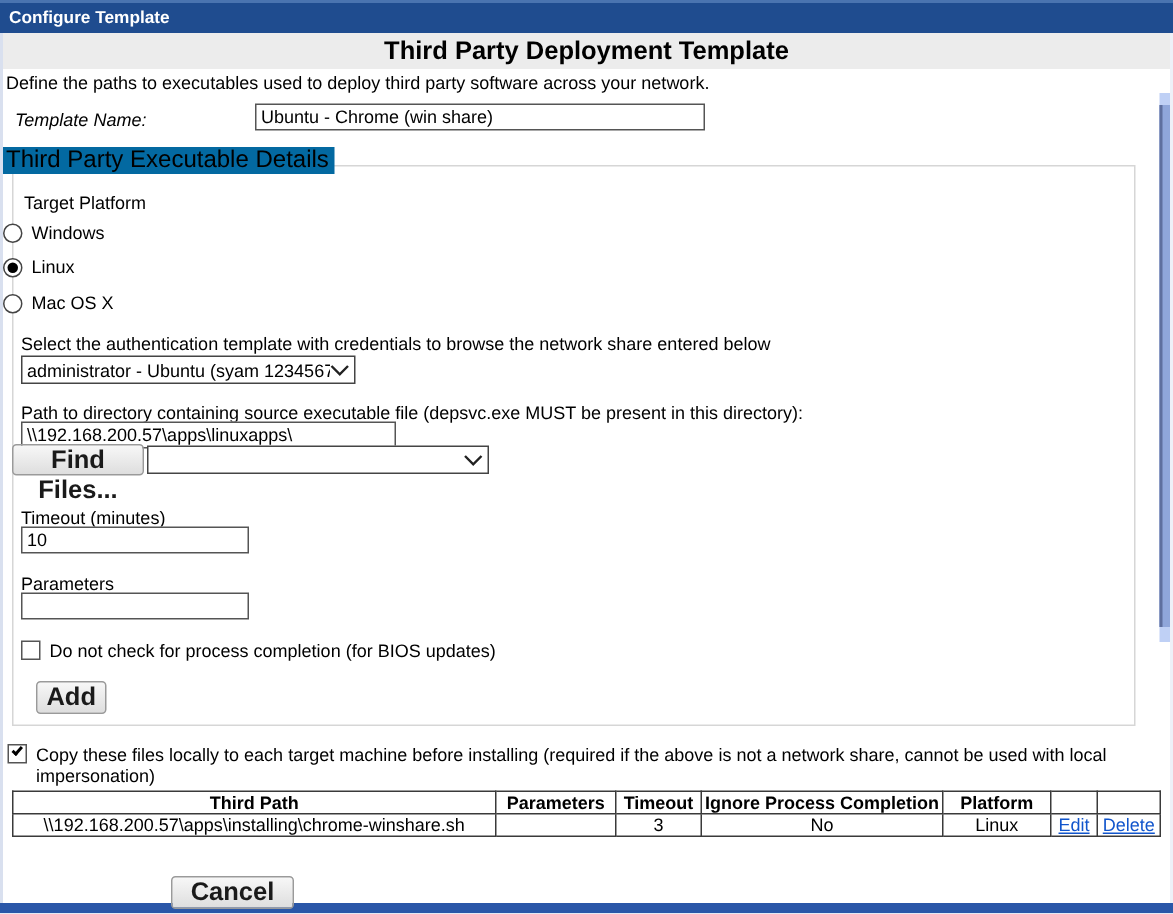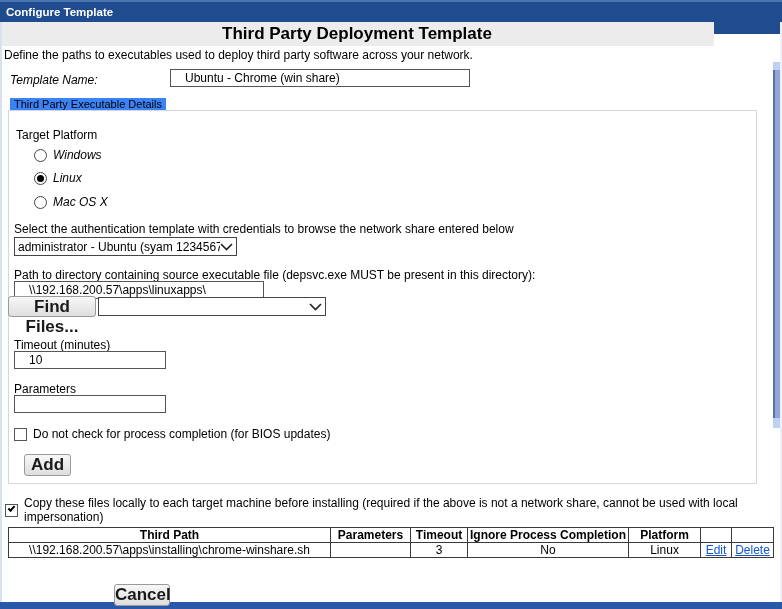--- a/index.html
+++ b/index.html
@@ -6,47 +6,47 @@
   html,body { width: 782px; height: 609px; }
   body { font-family: "Liberation Sans", sans-serif; font-size: 12px; color: #000; background:#fff; }
   .window { position: relative; width: 782px; height: 609px; background: #fff; overflow: hidden; }
 
   
   .titlebar { position: absolute; left:0; top:0; width:782px; height:34px;
     background:#1f4c8f; border-top:2px solid #4a74b0; color:#fff; font-weight:bold;
     font-size:11.5px; line-height:20px; padding-left:6px; }
 
   
-  .heading-row { position:absolute; left:0; top:22px; width:714px; height:24px;
+  .heading-row { position:absolute; left:0; top:22px; width:782px; height:24px;
     background:#ececec; text-align:center; }
   .heading-row h1 { font-size:17px; font-weight:bold; color:#000; line-height:24px; }
 
   .desc { position:absolute; left:4px; top:48px; font-size:12px; }
 
   
   .edge-left { position:absolute; left:0; top:22px; width:2px; height:580px; background:#d9e0ef; }
   .edge-right { position:absolute; right:0; top:22px; width:2px; height:580px; background:#eef1f8; }
   .bottom-bar { position:absolute; left:0; top:602px; width:782px; height:7px; background:#2a57a8; }
 
   label, .lbl { font-size:12px; color:#000; }
 
   input[type=text] { border:1px solid #555; background:#fff; font-family:"Liberation Sans",sans-serif;
-    font-size:12px; padding:1px 14px; height:18px; }
+    font-size:12px; padding:1px 3px; height:18px; }
 
   .tpl-name-label { position:absolute; left:10px; top:73px;font-style:italic; }
   .tpl-name-input { position:absolute; left:170px; top:69px; width:300px; }
 
   
   .grp { position:absolute; left:8px; top:110px; width:749px; height:374px;
     border:1px solid #d6d6d6; }
-  .grp-legend { position:absolute; left:10px; top:98px; background:#3b82f6; padding:0 4px; font-size:11px; }
+  .grp-legend { position:absolute; left:0; top:98px; background:#0369a1; padding:0 4px; font-size:16px; }
 
   .tp-label { position:absolute; left:16px; top:128px; }
 
-  .radio-row { position:absolute; left:34px; display:flex; align-items:center;font-style:italic; }
+  .radio-row { position:absolute; left:2px; display:flex; align-items:center; }
   .radio { width:13px; height:13px; border:1px solid #444; border-radius:50%; background:#fff;
     margin-right:6px; position:relative; flex:none; }
   .radio .dot { display:none; position:absolute; left:2px; top:2px; width:7px; height:7px;
     border-radius:50%; background:#000; }
   .radio.checked .dot { display:block; }
 
   .auth-label { position:absolute; left:14px; top:222px;text-align:center; }
   .selectbox { position:absolute; border:1px solid #444; background:#fff; height:19px;
     font-size:12px; display:flex; align-items:center; padding:0 3px; }
   .selectbox .sel-text { flex:1; white-space:nowrap; overflow:hidden; }
@@ -64,37 +64,37 @@
 
   .timeout-label { position:absolute; left:14px; top:338px; }
   .timeout-input { position:absolute; left:14px; top:351px; width:152px; height:17px; }
   .params-label { position:absolute; left:14px; top:382px; }
   .params-input { position:absolute; left:14px; top:395px; width:152px; height:17px; }
 
   .checkbox { width:13px; height:13px; border:1px solid #555; background:#fff; position:relative; flex:none; }
   .checkbox .mark { display:none; position:absolute; left:2px; top:1px; width:7px; height:4px;
     border-left:2px solid #000; border-bottom:2px solid #000; transform:rotate(-48deg); }
   .checkbox.checked .mark { display:block; }
-  .chk-row { position:absolute; display:flex; align-items:center; }
+  .chk-row { position:absolute; display:flex; }
   .bios-row { left:14px; top:427px; }
   .chk-row .lbl { margin-left:6px; }
 
   .add-btn { position:absolute; left:24px; top:454px; width:47px; height:22px; }
 
   .copy-row { left:5px; top:496px; }
 
   
   table.files { position:absolute; left:8px; top:527px; border-collapse:collapse; table-layout:fixed; }
   table.files th, table.files td { border:1px solid #3a3a3a; font-size:12px; text-align:center;
     height:15px; padding:0 2px; overflow:hidden; white-space:nowrap; }
   table.files th { font-weight:bold; }
   table.files a { color:#1155cc; text-decoration:underline; }
 
   .save-btn { position:absolute; left:8px; top:584px; width:103px; height:22px; z-index:2; }
-  .cancel-btn { position:absolute; left:114px; top:584px; width:56px; height:22px; z-index:2; }
+  .cancel-btn { position:absolute; left:114px; top:584px; width:82px; height:22px; z-index:2; }
 
   
   .scrollbar { position:absolute; left:773px; top:62px; width:7px; height:366px; background:#bfd0f5; }
   .scroll-thumb { position:absolute; left:0; top:8px; width:7px; height:348px; background:#8fa6da;
     border-left:2px solid #5e6f9e; }
 </style>
 </head>
 <body>
 
 <div class="window">

